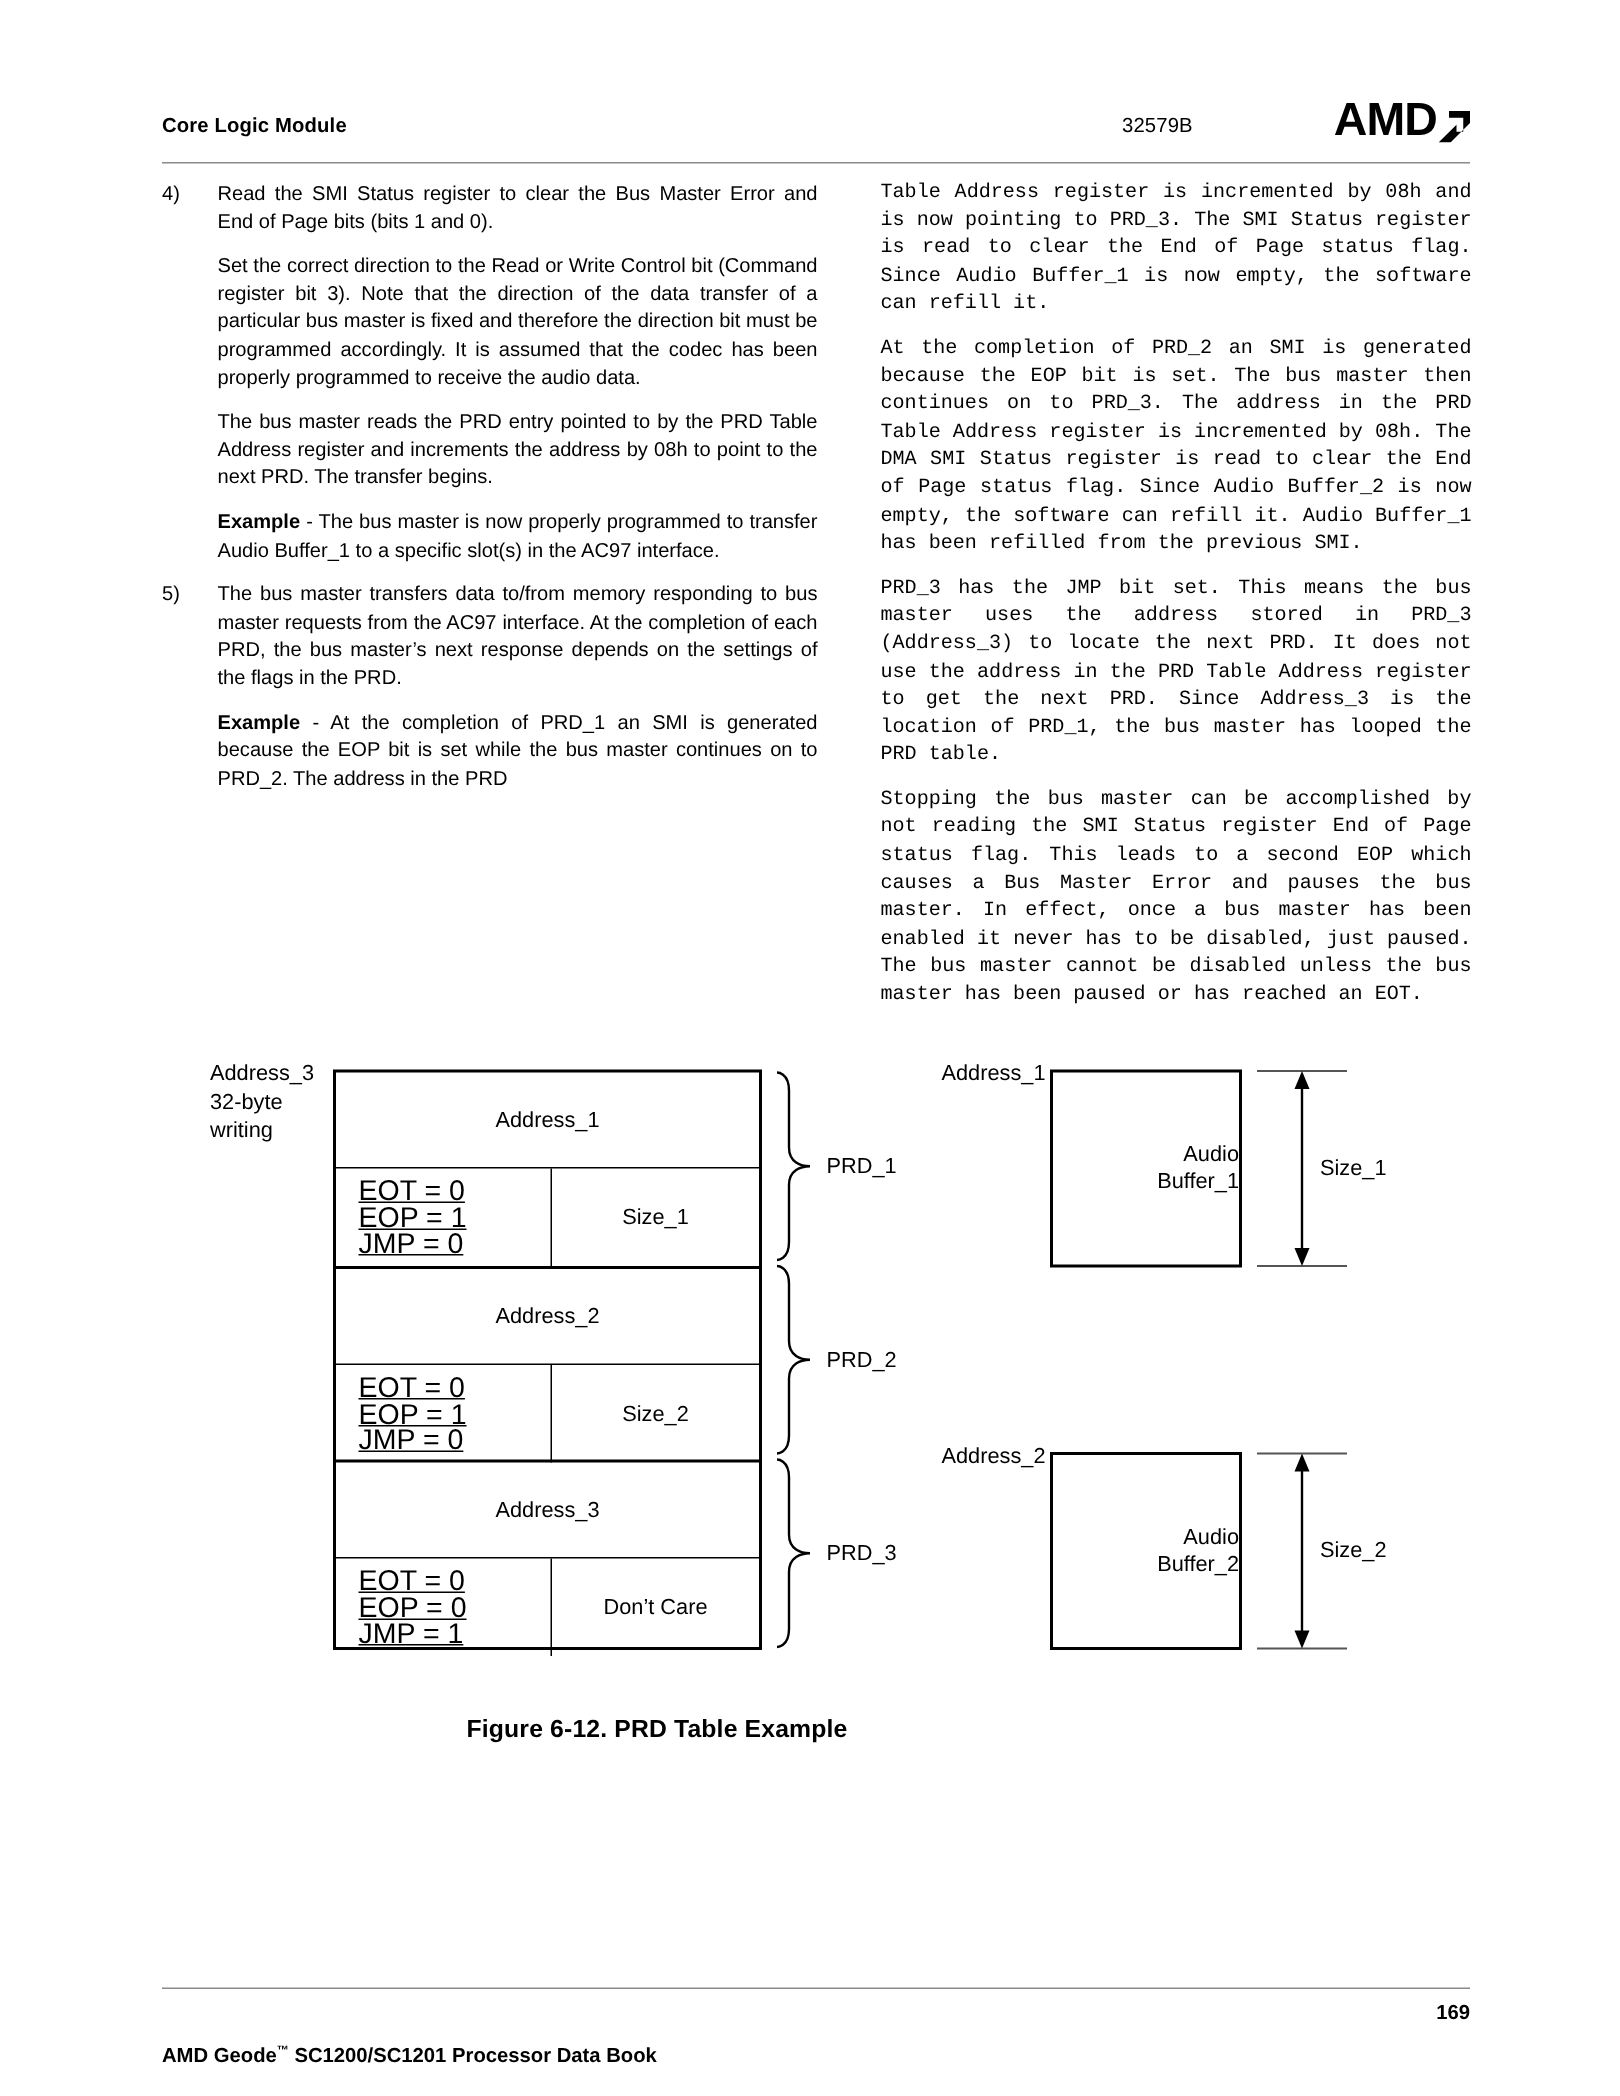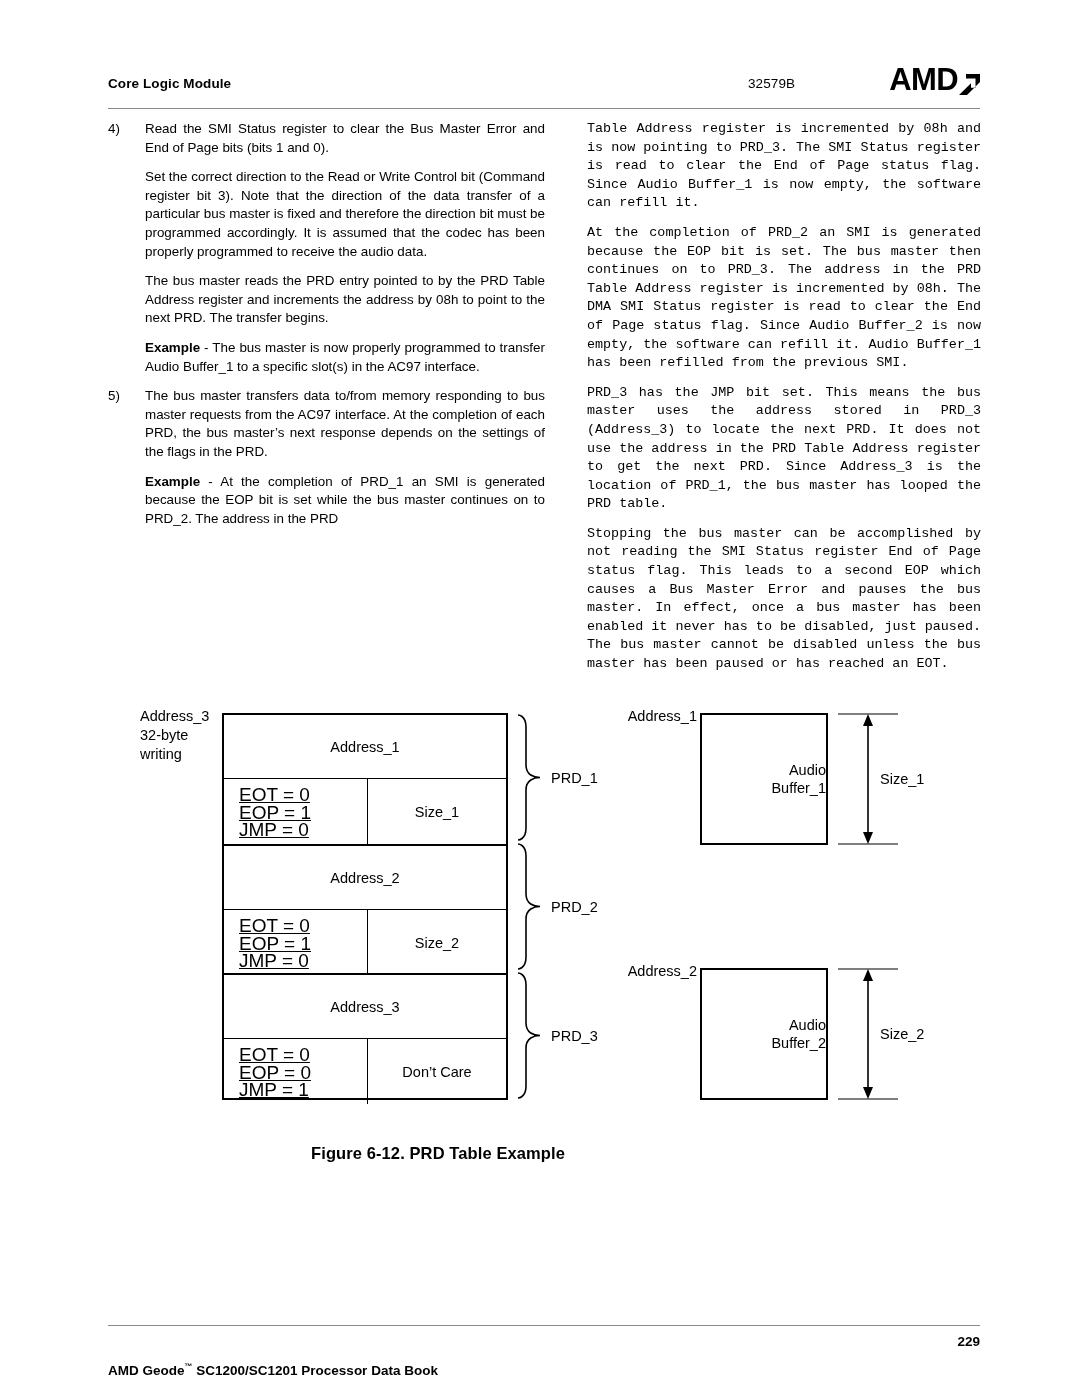--- a/index.html
+++ b/index.html
@@ -434,14 +434,14 @@
     </svg>
     <div class="dim-label">Size_2</div>
   </div>
 
   <div id="figure-caption">Figure 6-12.  PRD Table Example</div>
 </div>
 
 <div id="footer-rule"></div>
 <div id="footer">
   <div id="footer-text"><span>AMD Geode</span><sup class="tm">™</sup><span> SC1200/SC1201 Processor Data Book</span></div>
-  <div id="footer-page">229</div>
+  <div id="footer-page">169</div>
 </div>
 
 </body></html>

